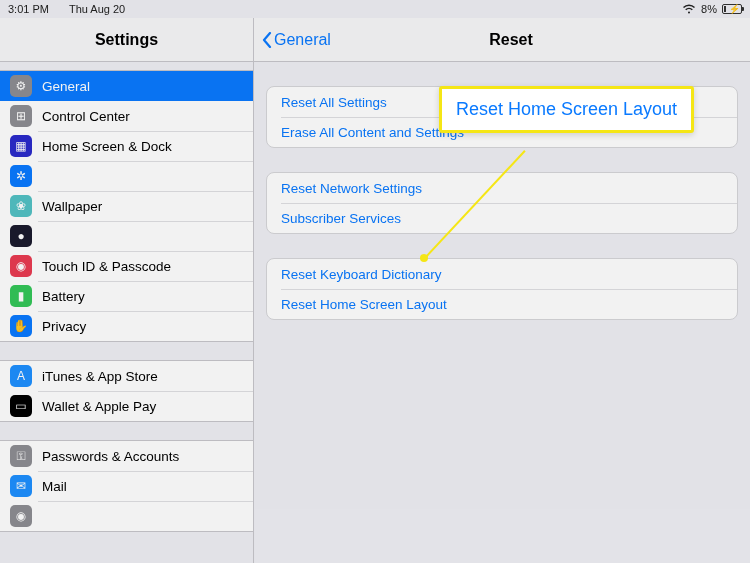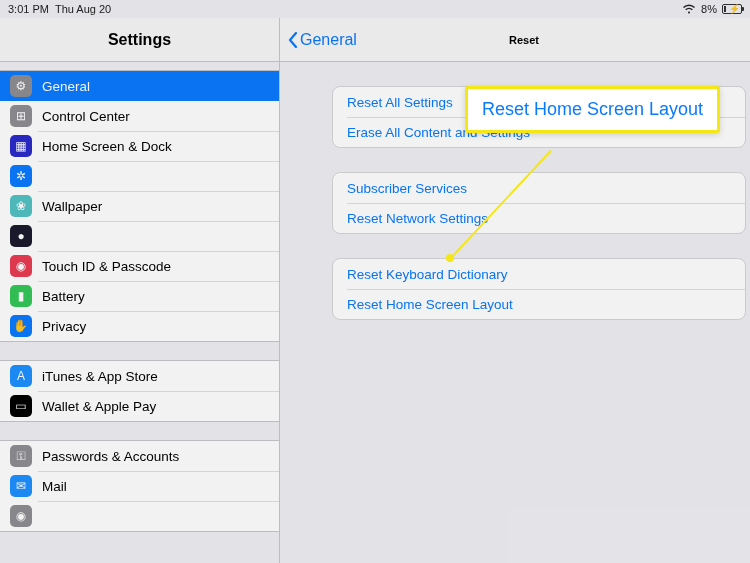--- a/index.html
+++ b/index.html
@@ -3,32 +3,32 @@
 <meta charset="utf-8">
 <style>
 * { margin: 0; padding: 0; box-sizing: border-box; font-family: -apple-system, "Helvetica Neue", Arial, sans-serif; }
 html, body { width: 750px; height: 563px; overflow: hidden; background: #e0e0e3; }
 
 
 .dim { position: absolute; inset: 0; background: rgba(0,0,0,0.05); pointer-events: none; }
 
 
 .statusbar { height: 18px; display: flex; align-items: center; justify-content: space-between; padding: 0 8px; font-size: 11px; color: #222; background: #efeff4; }
-.statusbar .left { display: flex; gap: 6px; }
+.statusbar .left { display: flex; gap: 20px; }
 .statusbar .right { display: flex; align-items: center; gap: 5px; }
 .wifi-icon svg { display: block; }
 .battery-icon { display: flex; align-items: center; gap: 2px; }
 .battery-icon .shell { width: 20px; height: 10px; border: 1px solid #333; border-radius: 2px; position: relative; }
 .battery-icon .shell::after { content: ""; position: absolute; right: -3px; top: 2px; width: 2px; height: 4px; background: #333; border-radius: 0 1px 1px 0; }
 .battery-icon .fill { position: absolute; left: 1px; top: 1px; bottom: 1px; width: 10%; background: #333; }
 .bolt { position:absolute; left:6px; top:-1px; font-size:9px; color:#333; }
 
 
 .split { display: flex; height: calc(563px - 18px); }
-.sidebar { width: 280px; background: #efeff4; border-right: 1px solid #c8c7cc; display: flex; flex-direction: column; overflow: hidden; }
+.sidebar { width: 254px; background: #efeff4; border-right: 1px solid #c8c7cc; display: flex; flex-direction: column; overflow: hidden; }
 .detail { flex: 1; background: #efeff4; display: flex; flex-direction: column; overflow: hidden; position: relative; }
 
 
 .side-header { height: 44px; display: flex; align-items: center; justify-content: center; border-bottom: 1px solid #c8c7cc; font-weight: 600; font-size: 16px; background: #f7f7f8; }
 
 
 .side-scroll { flex: 1; overflow: hidden; }
 .group { background: #fff; border-top: 1px solid #c8c7cc; border-bottom: 1px solid #c8c7cc; }
 .gap { height: 18px; }
 .firstgap { height: 8px; }
@@ -37,26 +37,26 @@
 .row.selected { background: #0a7aff; color: #fff; }
 .row.selected + .row::before, .row.selected::before { display:none; }
 .row .icon { width: 22px; height: 22px; border-radius: 5px; margin-right: 10px; display: flex; align-items: center; justify-content: center; color: #fff; font-size: 12px; flex-shrink: 0; }
 .row .label { flex: 1; white-space: nowrap; overflow: hidden; text-overflow: ellipsis; }
 
 
 .ic-general{background:#8e8e93}.ic-control{background:#8e8e93}.ic-display{background:#0a7aff;font-size:9px;font-weight:700}.ic-home{background:#2b2bcb}.ic-access{background:#0a7aff}.ic-wall{background:#53c1c4}.ic-siri{background:#1b1b2e}.ic-touch{background:#e93b52}.ic-battery{background:#34c759}.ic-privacy{background:#0a7aff}.ic-itunes{background:#1e90ff}.ic-wallet{background:#000}.ic-pwd{background:#8e8e93}.ic-mail{background:#1e90ff}.ic-contacts{background:#8e8e93}
 
 
 .det-header { height: 44px; display: flex; align-items: center; justify-content: center; border-bottom: 1px solid #c8c7cc; background: #f7f7f8; position: relative; }
-.det-header .title { font-weight: 600; font-size: 11px; margin-left: 18px; }
+.det-header .title { font-weight: 600; font-size: 16px; margin-left: 18px; }
 .back-btn { position: absolute; left: 8px; top: 0; bottom: 0; display: flex; align-items: center; color: #0a7aff; font-size: 16px; cursor: pointer; gap: 2px; }
 .chevron-left { width: 10px; height: 16px; }
 
 
-.det-scroll { flex: 1; padding: 0 4px; overflow: hidden; margin-left: 48px; }
+.det-scroll { flex: 1; padding: 0 12px; overflow: hidden; }
 .det-gap { height: 24px; }
 .det-group { background: #fff; border: 1px solid #d6d6da; border-radius: 8px; overflow: hidden; }
 .det-row { height: 30px; display: flex; align-items: center; padding: 0 14px; color: #0a7aff; font-size: 13.5px; cursor: pointer; position: relative; }
 .det-row + .det-row::before { content: ""; position: absolute; left: 14px; right: 0; top: 0; height: 1px; background: #e0e0e3; }
 
 
 .callout-box { position: absolute; border: 3px solid #f5e615; background: #fff; border-radius: 3px; display: flex; align-items: center; justify-content: center; color: #0a7aff; font-size: 18px; padding: 10px 14px; box-shadow: 0 2px 6px rgba(0,0,0,0.15); z-index: 10; }
 .callout-line { position: absolute; background: #f5e615; height: 2px; transform-origin: left center; z-index: 5; }
 .callout-dot { position: absolute; width: 8px; height: 8px; border-radius: 50%; background: #f5e615; z-index: 6; }
 </style>
@@ -167,22 +167,22 @@
       <span class="title">Reset</span>
     </div>
     <div class="det-scroll" id="det-scroll">
         <div class="det-gap"></div>
         <div class="det-group">
           <div class="det-row">Reset All Settings</div>
           <div class="det-row">Erase All Content and Settings</div>
         </div>
         <div class="det-gap"></div>
         <div class="det-group">
+          <div class="det-row">Reset Network Settings</div>
           <div class="det-row">Subscriber Services</div>
-          <div class="det-row">Reset Network Settings</div>
         </div>
         <div class="det-gap"></div>
         <div class="det-group">
           <div class="det-row">Reset Keyboard Dictionary</div>
           <div class="det-row">Reset Home Screen Layout</div>
         </div>
       </div>
 
     <div class="callout-box" style="left:185px; top:68px;">
       <span>Reset Home Screen Layout</span>

